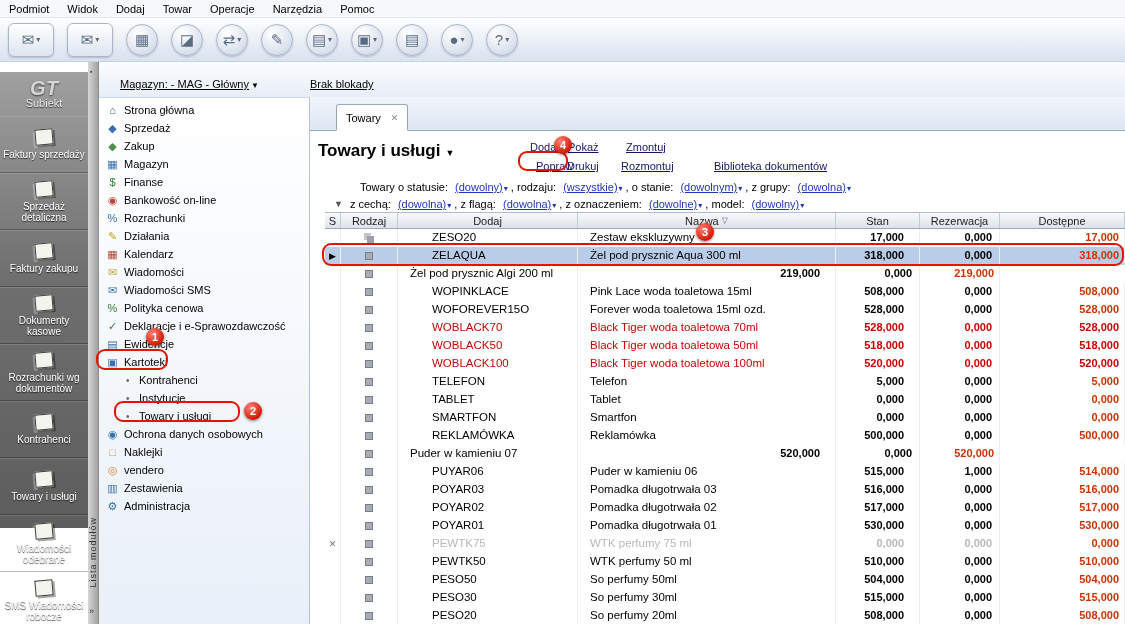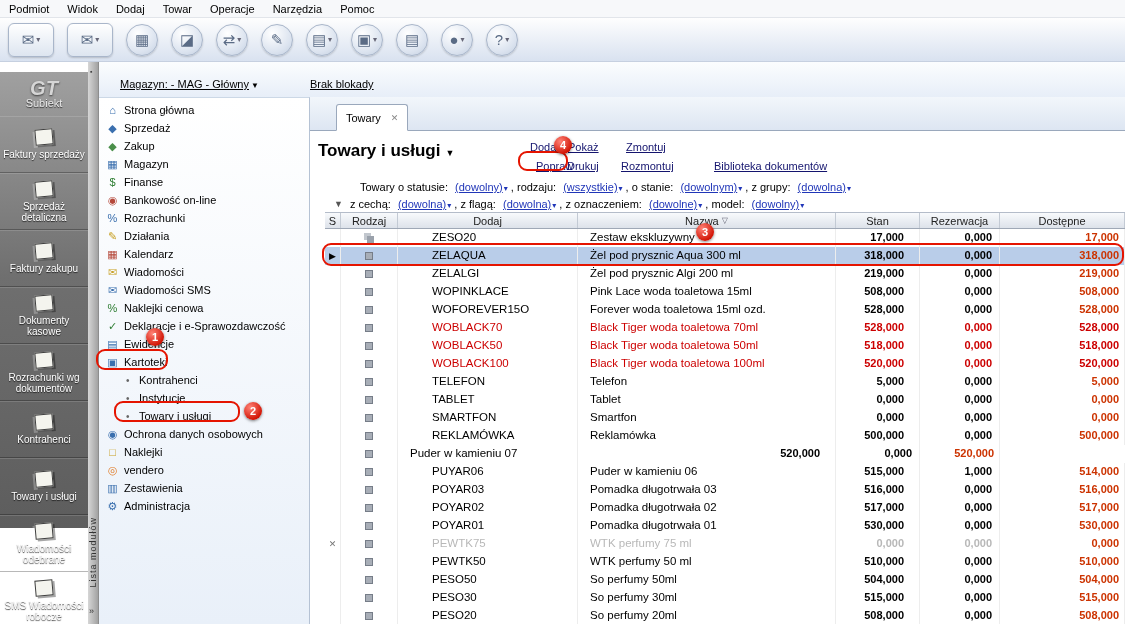--- a/index.html
+++ b/index.html
@@ -284,21 +284,21 @@
       <div class="tree-item">
         <span class="tree-ico" style="color: rgb(201, 162, 39);">✉</span>
         <span class="tree-label">Wiadomości</span>
       </div>
       <div class="tree-item">
         <span class="tree-ico" style="color: rgb(58, 111, 174);">✉</span>
         <span class="tree-label">Wiadomości SMS</span>
       </div>
       <div class="tree-item">
         <span class="tree-ico" style="color: rgb(46, 125, 50);">%</span>
-        <span class="tree-label">Naklejki cenowa</span>
+        <span class="tree-label">Polityka cenowa</span>
       </div>
       <div class="tree-item">
         <span class="tree-ico" style="color: rgb(46, 125, 50);">✓</span>
         <span class="tree-label">Deklaracje i e-Sprawozdawczość</span>
       </div>
       <div class="tree-item">
         <span class="tree-ico" style="color: rgb(58, 111, 174);">▤</span>
         <span class="tree-label">Ewidencje</span>
       </div>
       <div class="tree-item">
@@ -388,21 +388,20 @@
           <div class="td c-nazwa">Żel pod prysznic Aqua 300 ml</div>
           <div class="td c-stan">318,000</div>
           <div class="td c-rez">0,000</div>
           <div class="td c-dost">318,000</div>
         </div>
         <div class="trow normal">
           <div class="td c-s"></div>
           <div class="td c-rodzaj">
             <span class="kind-towar"></span>
           </div>
-          <div class="td c-symbol">ZELALGI</div>
           <div class="td c-nazwa">Żel pod prysznic Algi 200 ml</div>
           <div class="td c-stan">219,000</div>
           <div class="td c-rez">0,000</div>
           <div class="td c-dost">219,000</div>
         </div>
         <div class="trow normal">
           <div class="td c-s"></div>
           <div class="td c-rodzaj">
             <span class="kind-towar"></span>
           </div>

